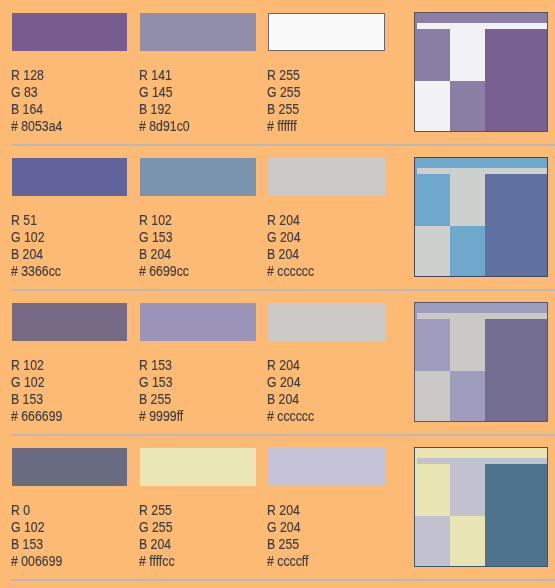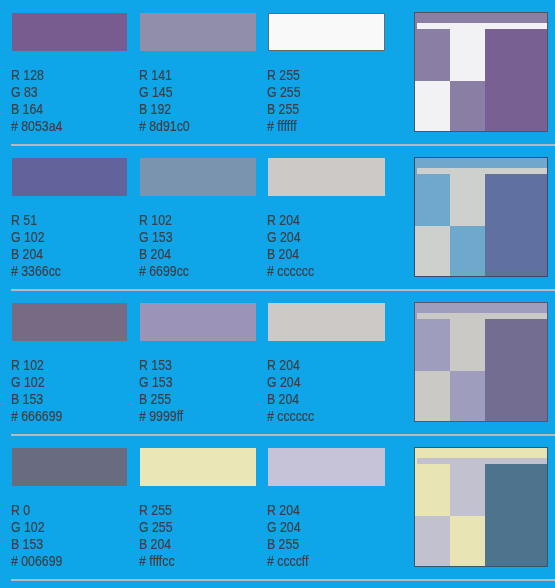--- a/index.html
+++ b/index.html
@@ -36,21 +36,21 @@
   .pv-cell-tl{left:0;top:16px;width:35px;height:52px;}
   .pv-cell-tm{left:35px;top:16px;width:35px;height:52px;}
   .pv-cell-bl{left:0;top:68px;width:35px;height:50px;}
   .pv-cell-bm{left:35px;top:68px;width:35px;height:50px;}
   .pv-cell-main{left:70px;top:16px;width:62px;height:102px;}
 
 </style>
 </head>
 <body style="background: rgb(245, 244, 246);">
 
-<div class="page" style="background: #0ea5e9;">
+<div class="page" style="background: #fdba74;">
 
     <div class="palette-row" style="top: 0px;">
 
       <div class="preview" style="left: 414px; top: 12px; width: 134px; height: 120px; border-color: rgb(87, 80, 95);">
         <div class="pv pv-titlebar" style="background: rgb(138, 126, 164);"></div>
         <div class="pv pv-toolbar" style="background: rgb(242, 241, 244);"></div>
         <div class="pv pv-cell-tl" style="background: rgb(138, 126, 164);"></div>
         <div class="pv pv-cell-tm" style="background: rgb(242, 241, 244);"></div>
         <div class="pv pv-cell-bl" style="background: rgb(242, 241, 244);"></div>
         <div class="pv pv-cell-bm" style="background: rgb(138, 126, 164);"></div>

